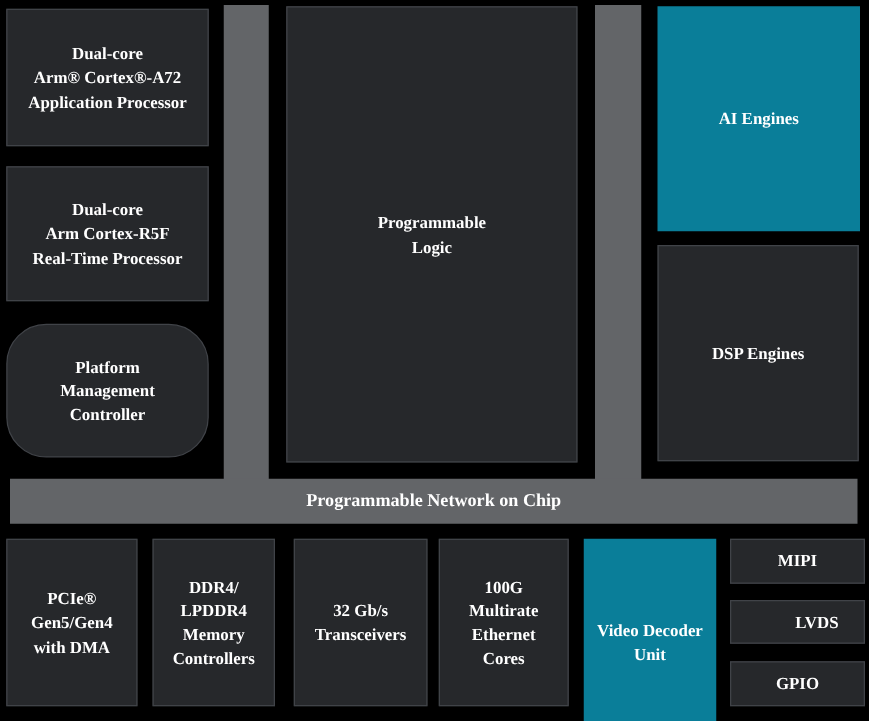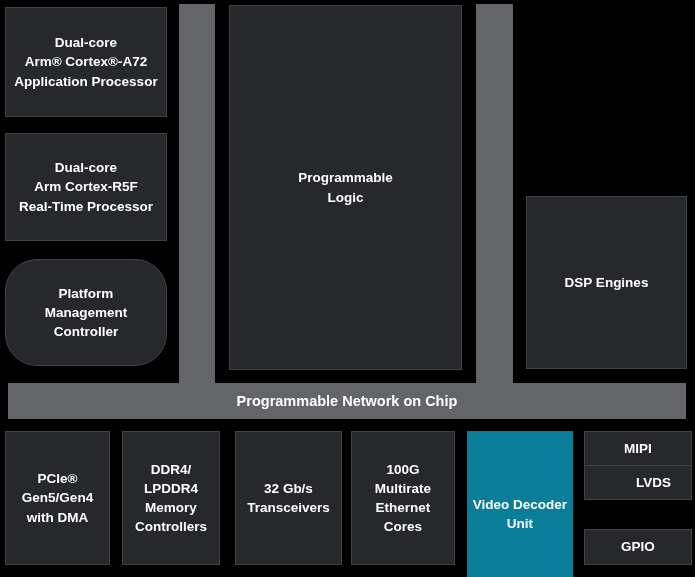--- a/index.html
+++ b/index.html
@@ -21,21 +21,21 @@
   .block{
     position:absolute;
     display:flex;align-items:center;justify-content:center;
     text-align:center;
     color:var(--text);
     font-weight:700;
     font-size:13.5px;
     line-height:1.42;
     box-sizing:border-box;
   }
-  .block .lbl{white-space:pre-line;padding:0 4px;}
+  .block .lbl{white-space:pre-line;padding:0 4px;font-family:Liberation Serif, serif;}
   .dark{
     background:var(--block-fill);
     border:1px solid var(--block-border);
   }
   .teal{
     background:var(--accent-teal);
     border:none;
   }
   .bar{
     position:absolute;
@@ -59,21 +59,21 @@
     background:var(--bus-gray);
     font-size:14.5px;
   }
   
   #b-pcie {left:5px;   top:431px; width:105px; height:134px;}
   #b-ddr  {left:122px; top:431px; width:98px;  height:134px;}
   #b-xcvr {left:235px; top:431px; width:107px; height:134px;}
   #b-eth  {left:351px; top:431px; width:104px; height:134px;}
   #b-vdu  {left:467px; top:431px; width:106px; height:166px;}
   #b-mipi {left:584px; top:431px; width:108px; height:36px;}
-  #b-lvds {left:584px; top:465px; width:108px; height:35px;padding-left:31px;}
+  #b-lvds {left:584px; top:480px; width:108px; height:35px;padding-left:31px;}
   #b-gpio {left:584px; top:529px; width:108px; height:36px;}
 </style>
 </head>
 <body>
 
 <div class="diagram">
 
   <div class="bar" id="bar-left"></div>
   <div class="bar" id="bar-right"></div>
 
@@ -91,20 +91,23 @@
     <span class="lbl">Platform
 Management
 Controller</span>
   </div>
 
   <div class="block dark" id="b-pl">
     <span class="lbl">Programmable
 Logic</span>
   </div>
 
+  <div class="block teal" id="b-ai">
+    <span class="lbl">AI Engines</span>
+  </div>
   <div class="block dark" id="b-dsp">
     <span class="lbl">DSP Engines</span>
   </div>
 
   <div class="block" id="b-noc">
     <span class="lbl">Programmable Network on Chip</span>
   </div>
 
   <div class="block dark" id="b-pcie">
     <span class="lbl">PCIe®

